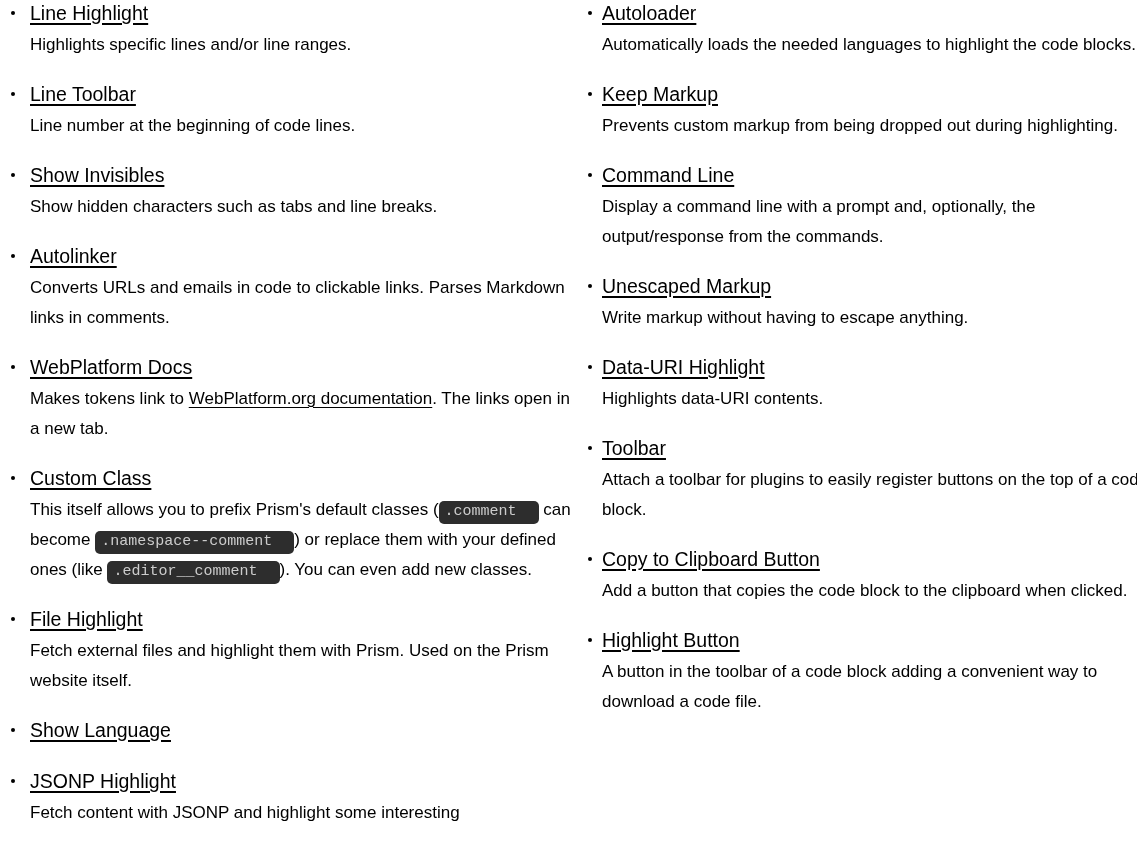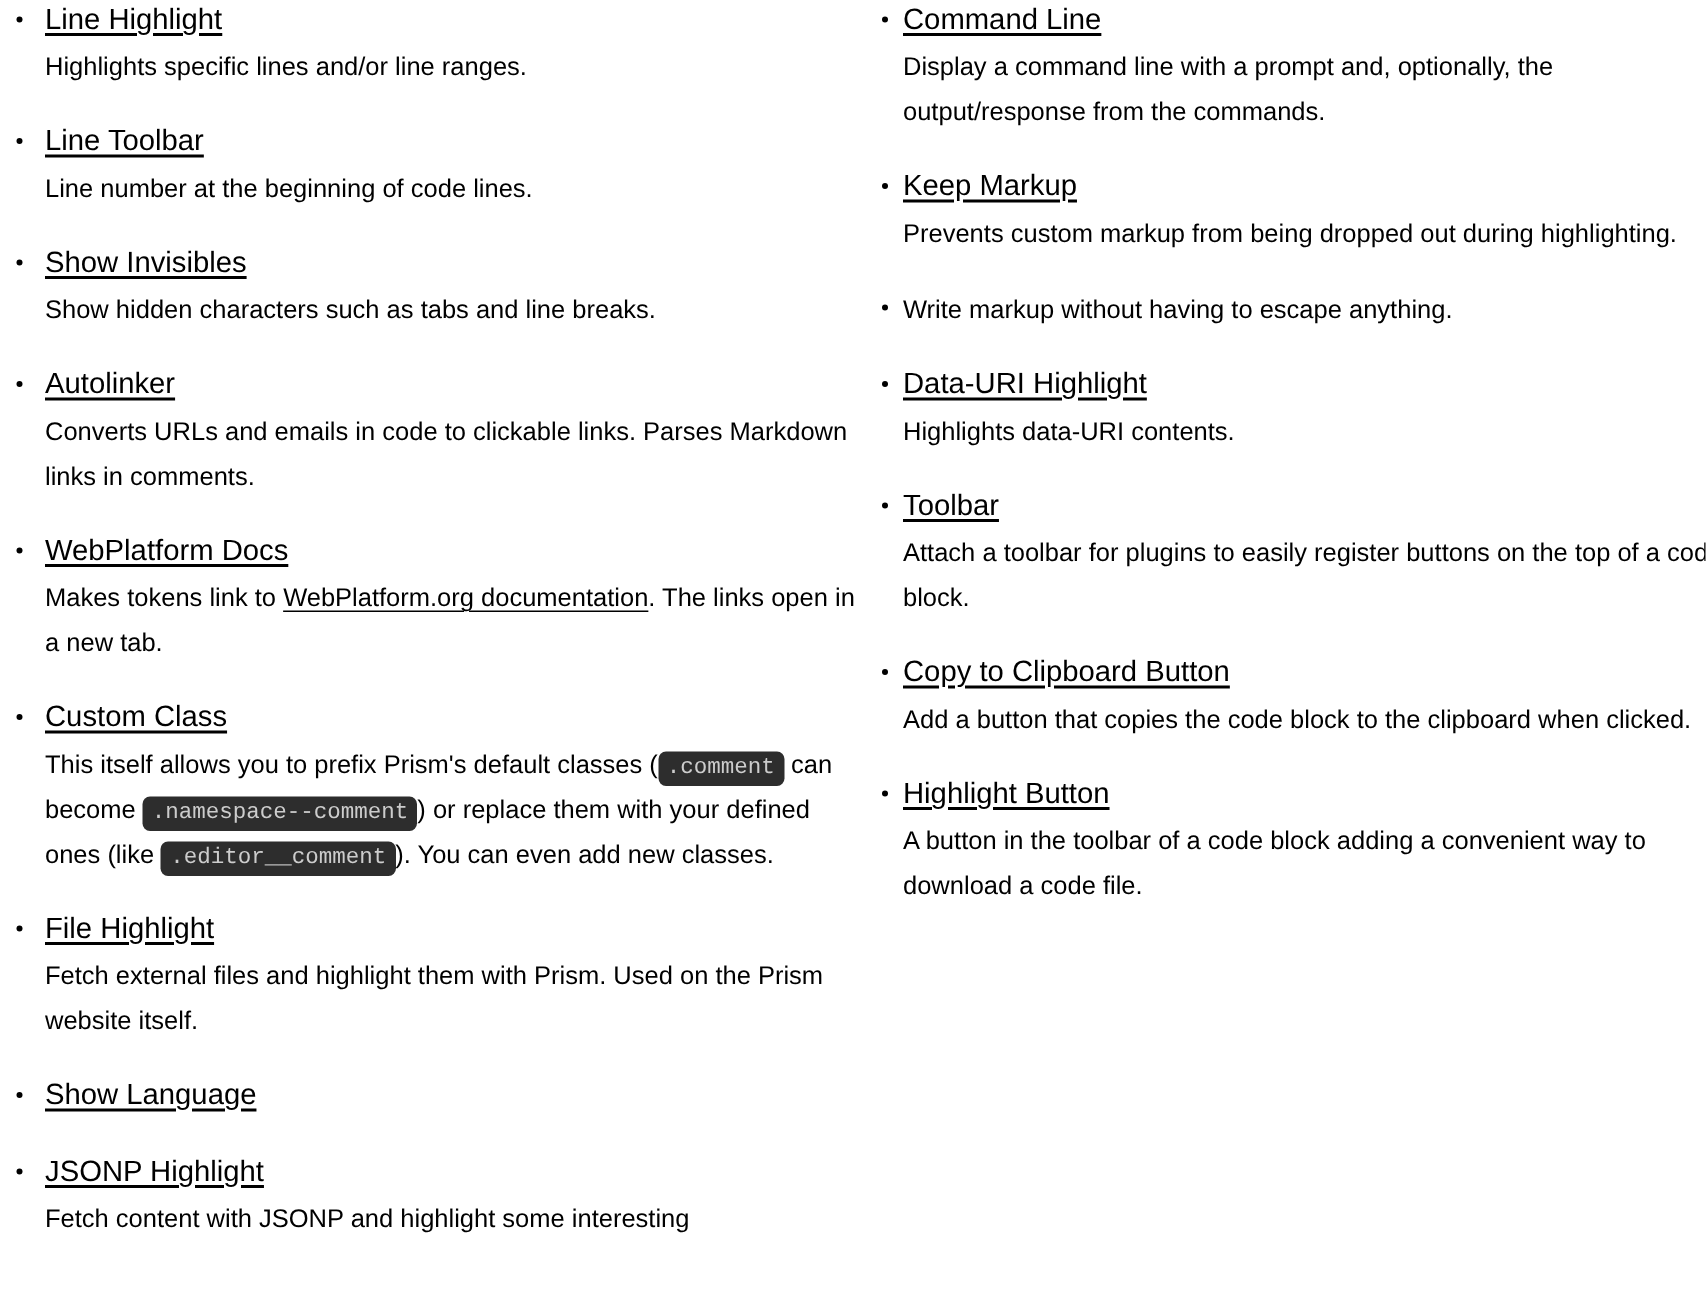--- a/index.html
+++ b/index.html
@@ -92,21 +92,21 @@
     cursor: pointer;
   }
 
   code.chip {
     display: inline-block;
     background: #2d2d2d;
     color: #cccccc;
     font-family: "Liberation Mono", "DejaVu Sans Mono", monospace;
     font-size: 15px;
     line-height: 20px;
-    padding: 1px 6px 2px 6px;
+    padding: 1px 22px 2px 6px;
     border-radius: 5px;
     vertical-align: baseline;
     white-space: pre;
   }
 
   
   .col-right .plugin-desc { width: 560px; }
 </style>
 </head>
 <body>
@@ -160,32 +160,37 @@
           <a class="plugin-title">JSONP Highlight</a>
           <div class="plugin-desc">Fetch content with JSONP and highlight some interesting</div>
         </li>
 
       </ul>
     </div>
 
     <div class="col col-right">
       <ul class="plugin-list">
 
+        <li class="plugin-item">
+          <a class="plugin-title">Autoloader</a>
+          <div class="plugin-desc">Automatically loads the needed languages to highlight the code blocks.</div>
+        </li>
+
+        <li class="plugin-item">
+          <a class="plugin-title">Keep Markup</a>
+          <div class="plugin-desc">Prevents custom markup from being dropped out during highlighting.</div>
+        </li>
 
         <li class="plugin-item">
           <a class="plugin-title">Command Line</a>
           <div class="plugin-desc">Display a command line with a prompt and, optionally, the output/response from the commands.</div>
         </li>
 
         <li class="plugin-item">
-          <a class="plugin-title">Keep Markup</a>
-          <div class="plugin-desc">Prevents custom markup from being dropped out during highlighting.</div>
-        </li>
-
-        <li class="plugin-item">
+          <a class="plugin-title">Unescaped Markup</a>
           <div class="plugin-desc">Write markup without having to escape anything.</div>
         </li>
 
 
         <li class="plugin-item">
           <a class="plugin-title">Data-URI Highlight</a>
           <div class="plugin-desc">Highlights data-URI contents.</div>
         </li>
 
         <li class="plugin-item">

